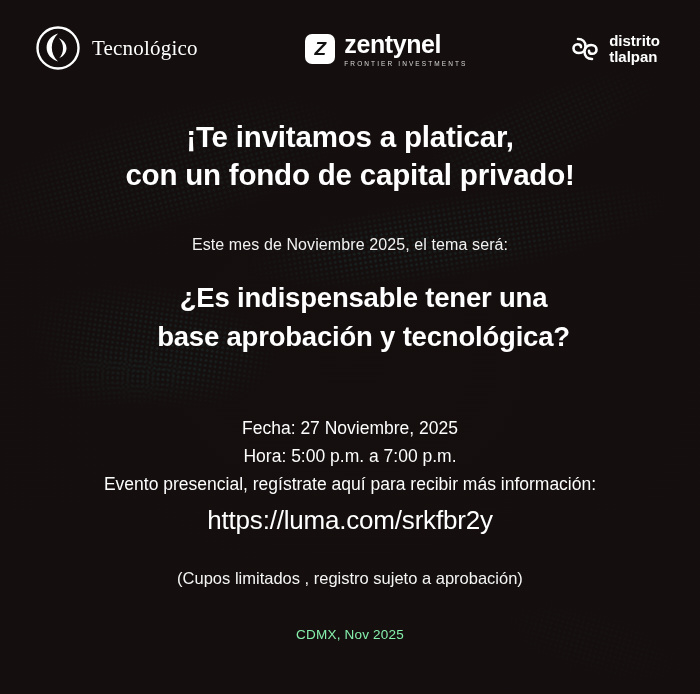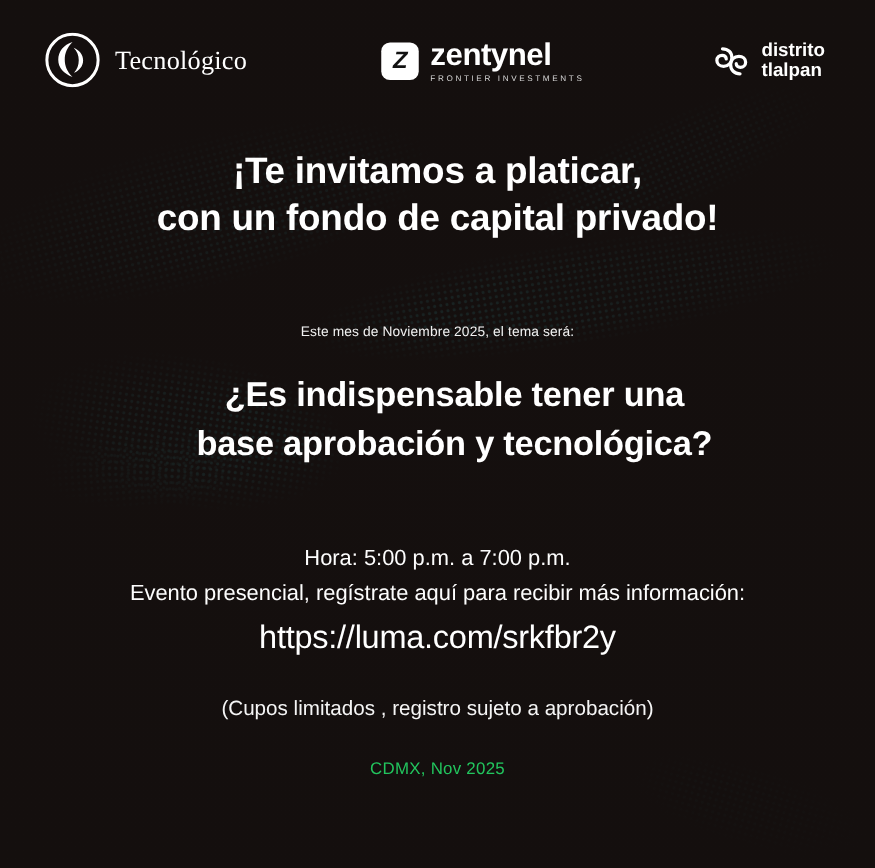--- a/index.html
+++ b/index.html
@@ -164,22 +164,22 @@
     margin: 48px 0 0;
     font-size: 29.5px;
     font-weight: bold;
     line-height: 1.28;
     letter-spacing: -0.2px;
     padding: 0 28px;
   }
   .headline .hl2 { display: block; }
 
   .month-line {
-    margin-top: 66px;
-    font-size: 11px;
+    margin-top: 42px;
+    font-size: 16px;
     color: #f2f2f2;
     letter-spacing: 0.1px;
   }
 
   .topic {
     margin-top: 24px;
     font-size: 27.5px;
     font-weight: bold;
     line-height: 1.42;
     letter-spacing: -0.2px;
@@ -200,23 +200,23 @@
     font-size: 26px;
     letter-spacing: -0.2px;
     color: #ffffff;
   }
   .note {
     margin-top: 24px;
     font-size: 16.5px;
     color: #f5f5f5;
   }
   .footer {
-    margin-top: 26px;
+    margin-top: 36px;
     font-size: 13.5px;
-    color: #22c55e;
+    color: #86efac;
     letter-spacing: 0.2px;
   }
 </style>
 </head>
 <body>
 
 <div id="poster">
 
   <div class="bg-layer">
     <div class="wave w1"></div>
@@ -270,20 +270,21 @@
     </div>
 
     <div class="month-line">Este mes de Noviembre 2025, el tema será:</div>
 
     <div class="topic">
       <div>¿Es indispensable tener una</div>
       <div>base aprobación y tecnológica?</div>
     </div>
 
     <div class="details">
+      <div>Fecha: 27 Noviembre, 2025</div>
       <div>Hora:  5:00 p.m. a 7:00 p.m.</div>
       <div>Evento presencial, regístrate aquí para recibir  más información:</div>
       <div class="url">https://luma.com/srkfbr2y</div>
       <div class="note">(Cupos limitados , registro sujeto a aprobación)</div>
     </div>
 
     <div class="footer">CDMX, Nov 2025</div>
 
   </div>
 </div>

